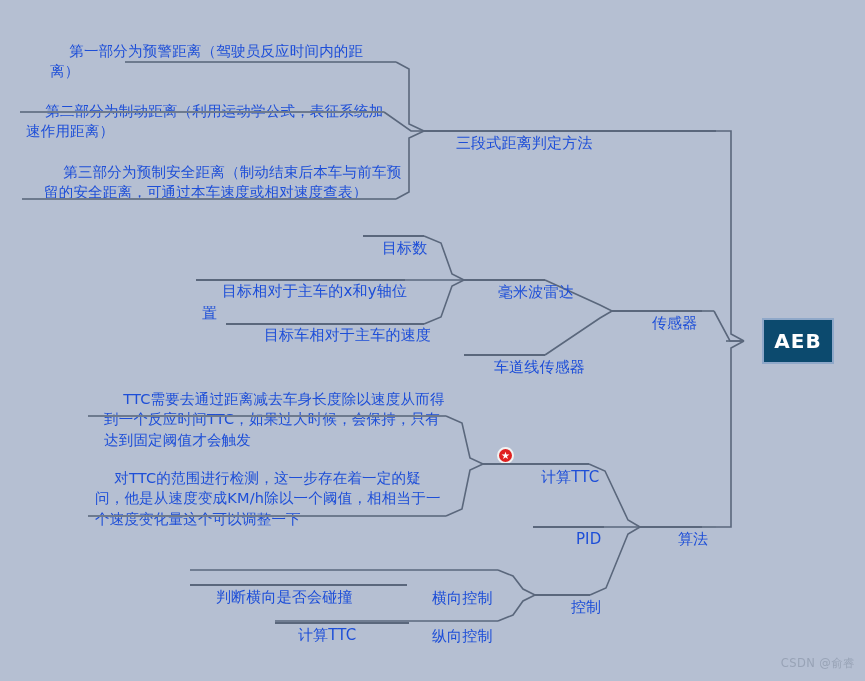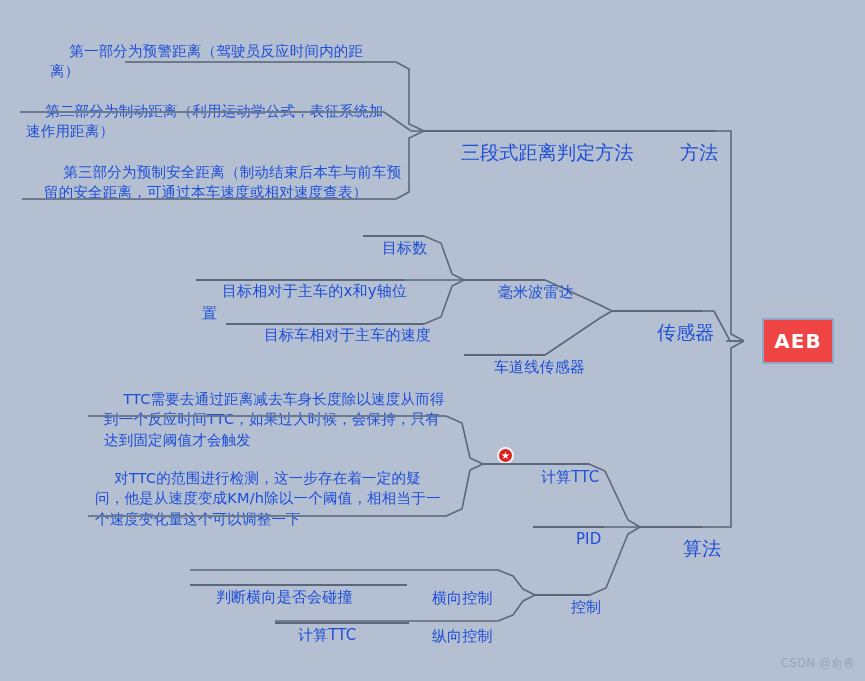--- a/index.html
+++ b/index.html
@@ -30,34 +30,34 @@
     white-space: pre-wrap;
     letter-spacing: 0.2px;
   }
   .node.multi {
     font-size: 14.5px;
   }
   .node.leaf {
     font-size: 15px;
   }
   .node.branch {
-    font-size: 19px;
+    font-size: 15px;
   }
   .underline {
     position: absolute;
     background: #5a677c;
     height: 2px;
   }
   .underline.soft { background: #6d7a8e; }
   #aeb-box {
     position: absolute;
     display: flex;
     align-items: center;
     justify-content: center;
-    background: #ef4444;
+    background: #0c4a6e;
     border: 2px solid #8fa8c9;
     color: #ffffff;
     font-weight: bold;
     font-size: 20px;
     letter-spacing: 1px;
   }
   .star-badge {
     position: absolute;
     width: 17px; height: 17px;
     border-radius: 50%;
@@ -142,23 +142,20 @@
       <path d="M407 570 L190 570"></path>
 
       <path d="M409 621 L275 621"></path>
     </g>
   </svg>
 
   <div id="aeb-box" style="left:762px; top:318px; width:72px; height:46px;">
     <span>AEB</span>
   </div>
 
-  <div class="node branch" style="left:655px; top:112px; width:70px;">
-    <span>方法</span>
-  </div>
   <div class="underline" style="left:638px; top:130px; width:78px;"></div>
 
   <div class="node branch" style="left:632px; top:292px; width:86px;">
     <span>传感器</span>
   </div>
   <div class="underline" style="left:612px; top:310px; width:90px;"></div>
 
   <div class="node branch" style="left:658px; top:508px; width:70px;">
     <span>算法</span>
   </div>

